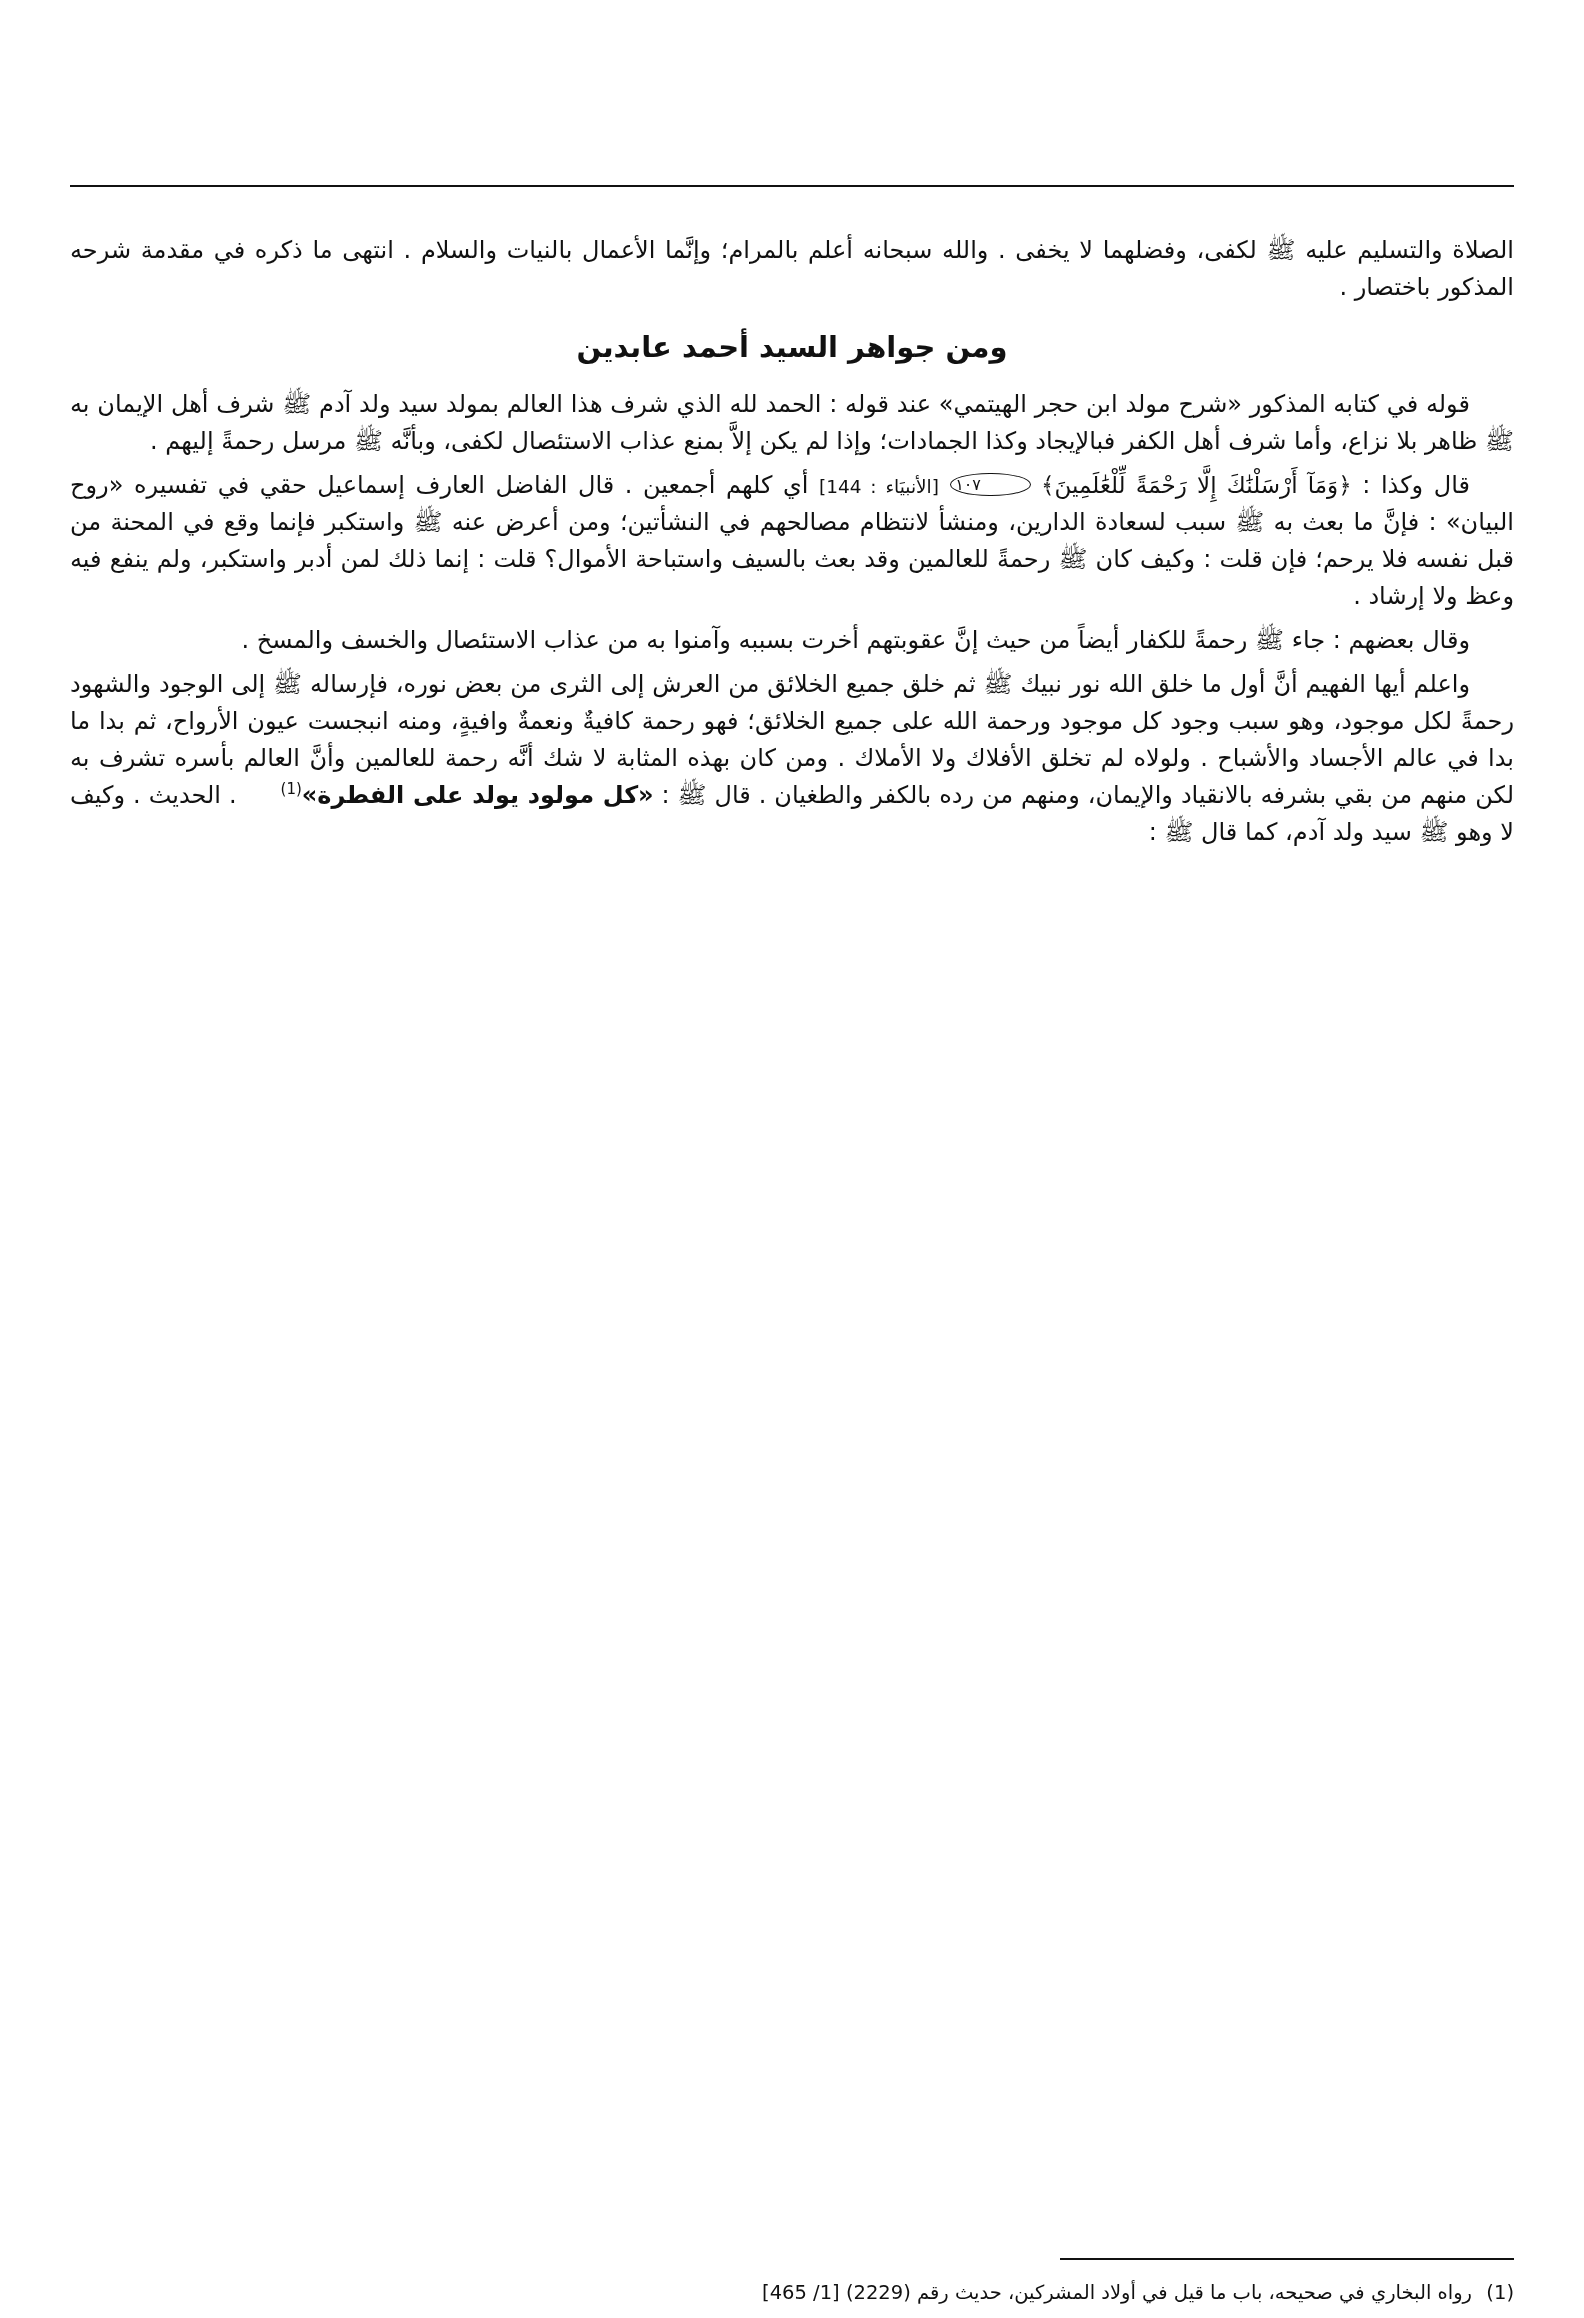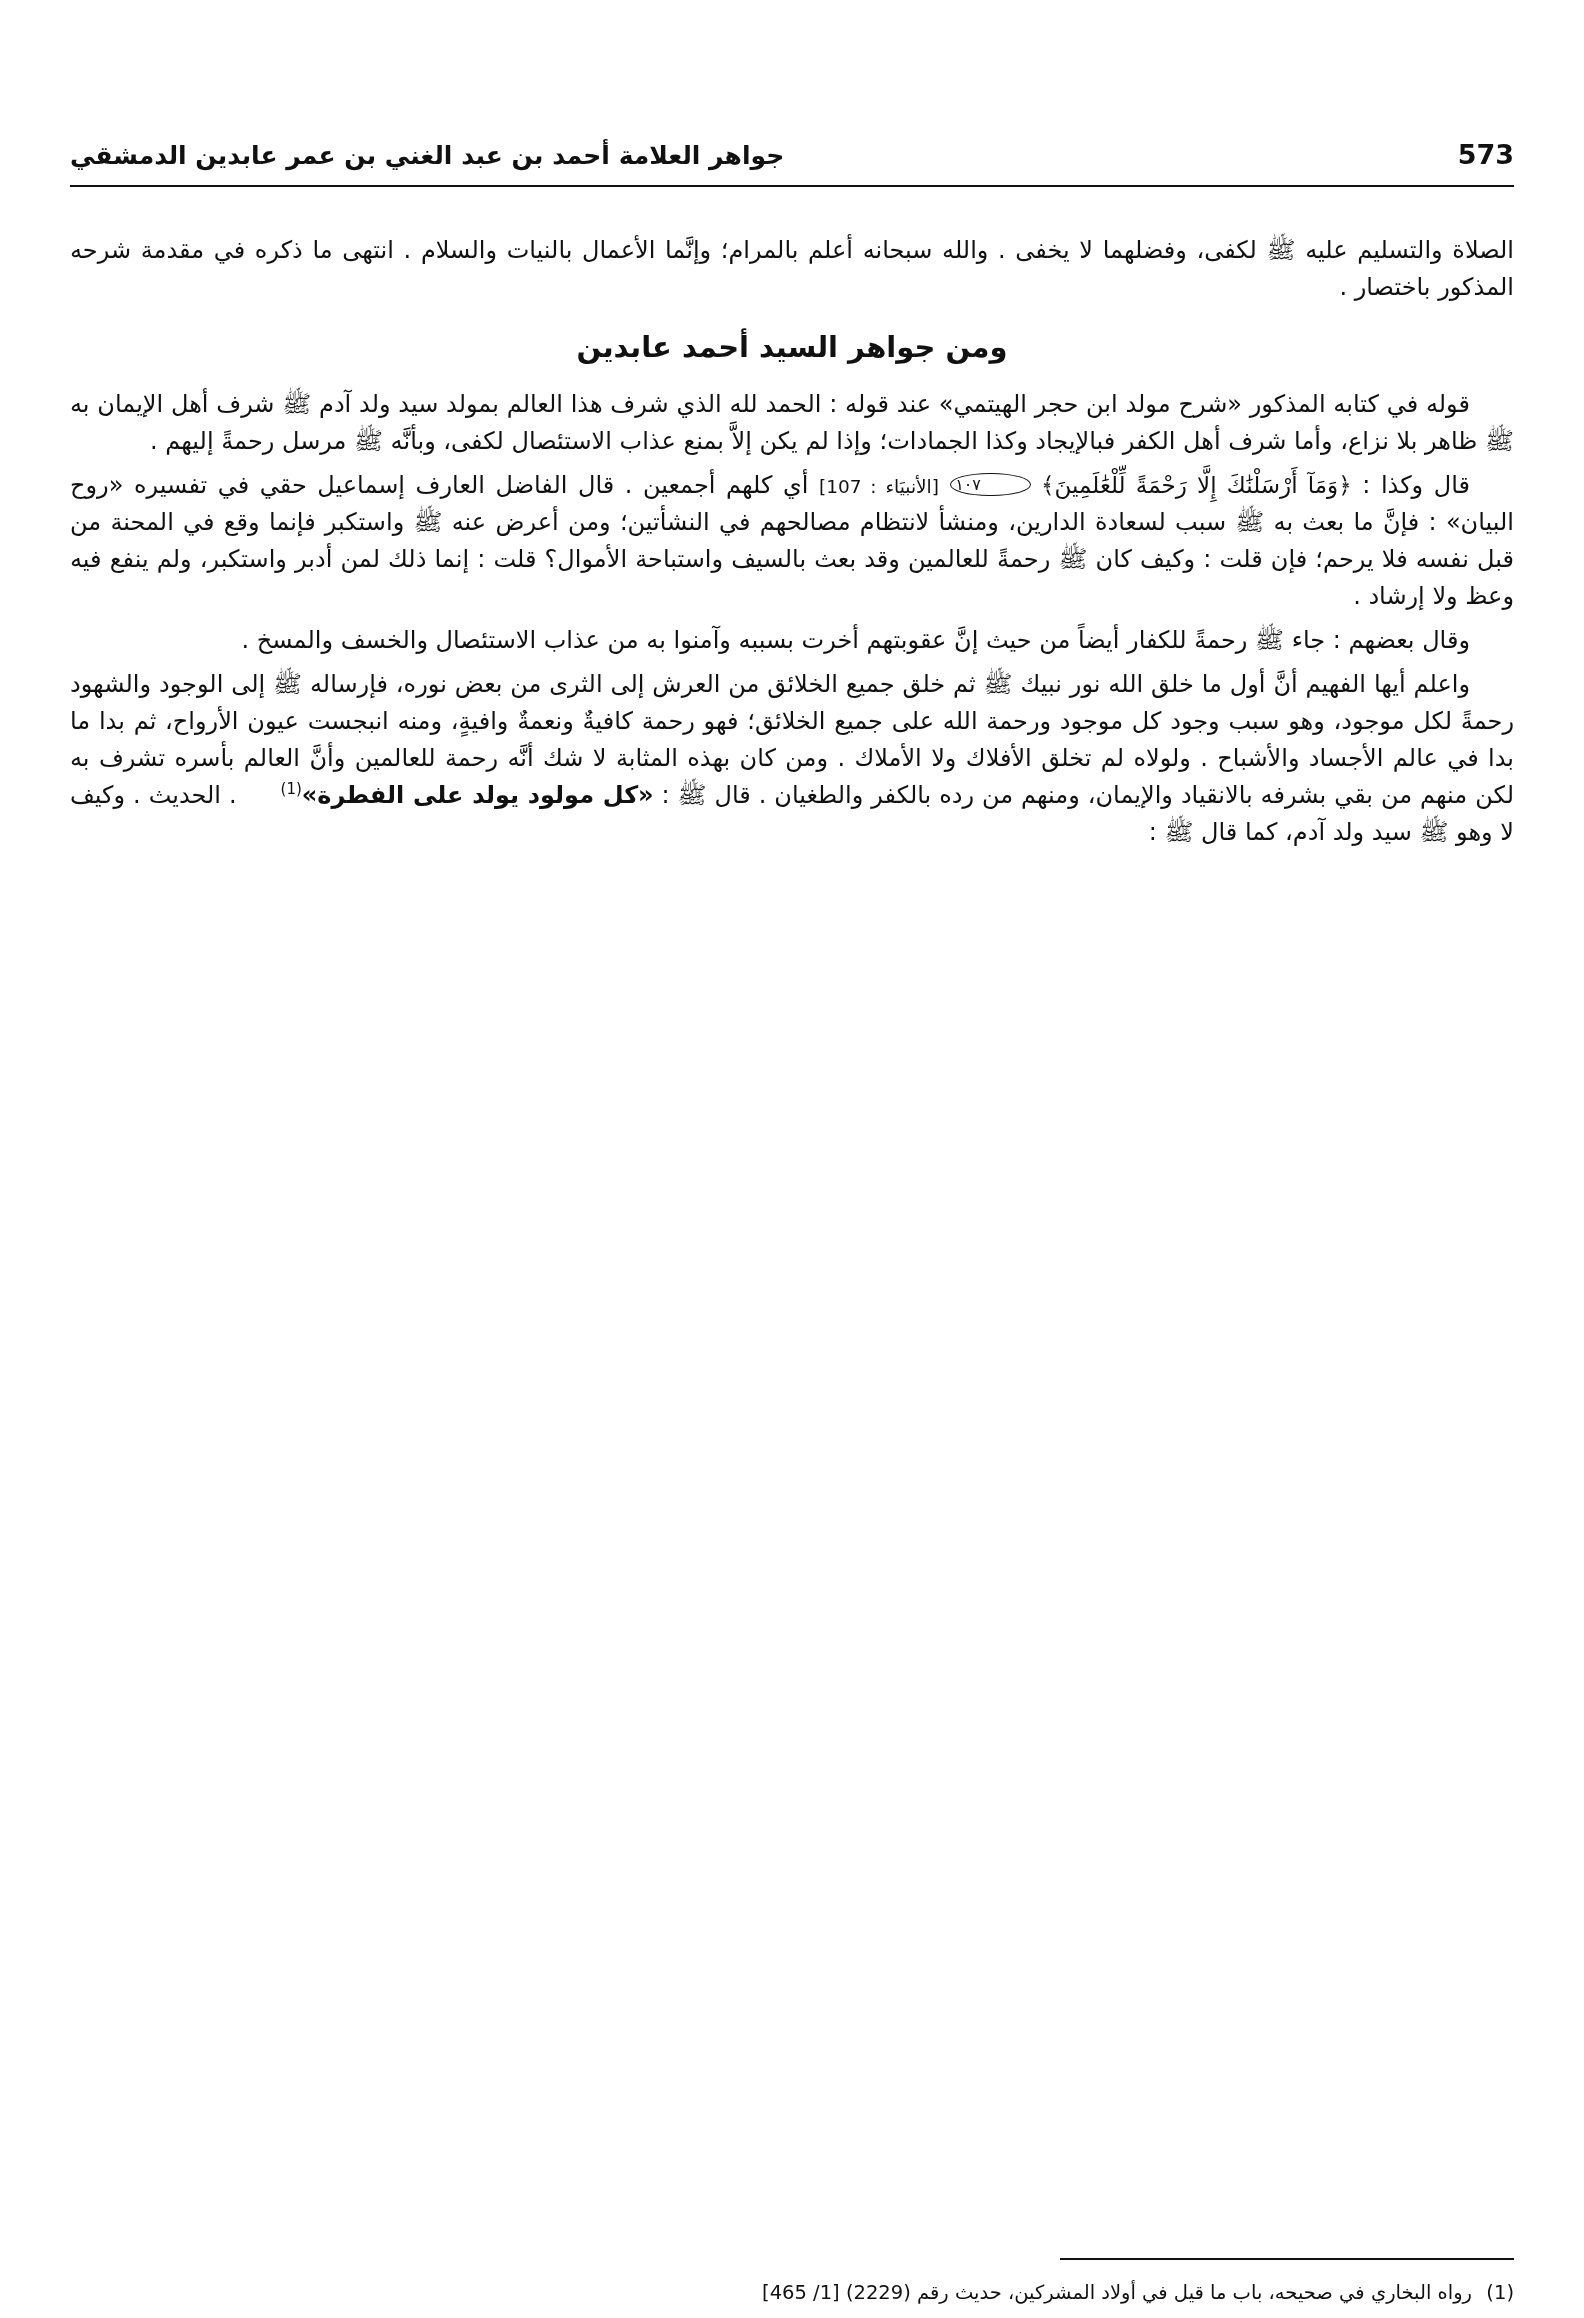--- a/index.html
+++ b/index.html
@@ -139,40 +139,36 @@
     text-align-last: right;
   }
   .footnotes p { margin: 0 0 2.8px 0; }
   .fn-num { display: inline-block; min-width: 42px; }
 </style>
 </head>
 <body>
 
 <div class="page">
 
-  <div class="header">
-    <div class="header-title">جواهر العلامة أحمد بن عبد الغني بن عمر عابدين الدمشقي</div>
-    <div class="page-number">573</div>
-  </div>
   <div class="header-rule"></div>
 
   <div class="content">
 
     <p class="para">الصلاة والتسليم عليه ﷺ لكفى، وفضلهما لا يخفى . والله سبحانه أعلم بالمرام؛ وإنَّما الأعمال بالنيات والسلام . انتهى ما ذكره في مقدمة شرحه المذكور باختصار .</p>
 
     <div class="section-title">ومن جواهر السيد أحمد عابدين</div>
 
 
     <p class="para indent">قوله في كتابه المذكور «شرح مولد ابن حجر الهيتمي» عند قوله : الحمد لله الذي شرف هذا العالم بمولد سيد ولد آدم ﷺ شرف أهل الإيمان به ﷺ ظاهر بلا نزاع، وأما شرف أهل الكفر فبالإيجاد وكذا الجمادات؛ وإذا لم يكن إلاَّ بمنع عذاب الاستئصال لكفى، وبأنَّه ﷺ مرسل رحمةً إليهم .</p>
 
     <p class="para indent">
       <span>قال وكذا :</span>
       <span class="ayah">﴿وَمَآ أَرْسَلْنَٰكَ إِلَّا رَحْمَةً لِّلْعَٰلَمِينَ﴾</span>
       <span class="ayah-mark">١٠٧</span>
-      <span class="ref-src">[الأنبيَاء : 107]</span>
+      <span class="ref-src">[الأنبيَاء : 144]</span>
       <span>أي كلهم أجمعين . قال الفاضل العارف إسماعيل حقي في تفسيره «روح البيان» : فإنَّ ما بعث به ﷺ سبب لسعادة الدارين، ومنشأ لانتظام مصالحهم في النشأتين؛ ومن أعرض عنه ﷺ واستكبر فإنما وقع في المحنة من قبل نفسه فلا يرحم؛ فإن قلت : وكيف كان ﷺ رحمةً للعالمين وقد بعث بالسيف واستباحة الأموال؟ قلت : إنما ذلك لمن أدبر واستكبر، ولم ينفع فيه وعظ ولا إرشاد .</span>
     </p>
 
     <p class="para indent">وقال بعضهم : جاء ﷺ رحمةً للكفار أيضاً من حيث إنَّ عقوبتهم أخرت بسببه وآمنوا به من عذاب الاستئصال والخسف والمسخ .</p>
 
     <p class="para indent">
       <span>واعلم أيها الفهيم أنَّ أول ما خلق الله نور نبيك ﷺ ثم خلق جميع الخلائق من العرش إلى الثرى من بعض نوره، فإرساله ﷺ إلى الوجود والشهود رحمةً لكل موجود، وهو سبب وجود كل موجود ورحمة الله على جميع الخلائق؛ فهو رحمة كافيةٌ ونعمةٌ وافيةٍ، ومنه انبجست عيون الأرواح، ثم بدا ما بدا في عالم الأجساد والأشباح . ولولاه لم تخلق الأفلاك ولا الأملاك . ومن كان بهذه المثابة لا شك أنَّه رحمة للعالمين وأنَّ العالم بأسره تشرف به لكن منهم من بقي بشرفه بالانقياد والإيمان، ومنهم من رده بالكفر والطغيان . قال ﷺ :</span>
       <span class="bold">«كل مولود يولد على الفطرة»</span><sup class="fn">(1)</sup><span>. الحديث . وكيف لا وهو ﷺ سيد ولد آدم، كما قال ﷺ :</span>
     </p>
 

